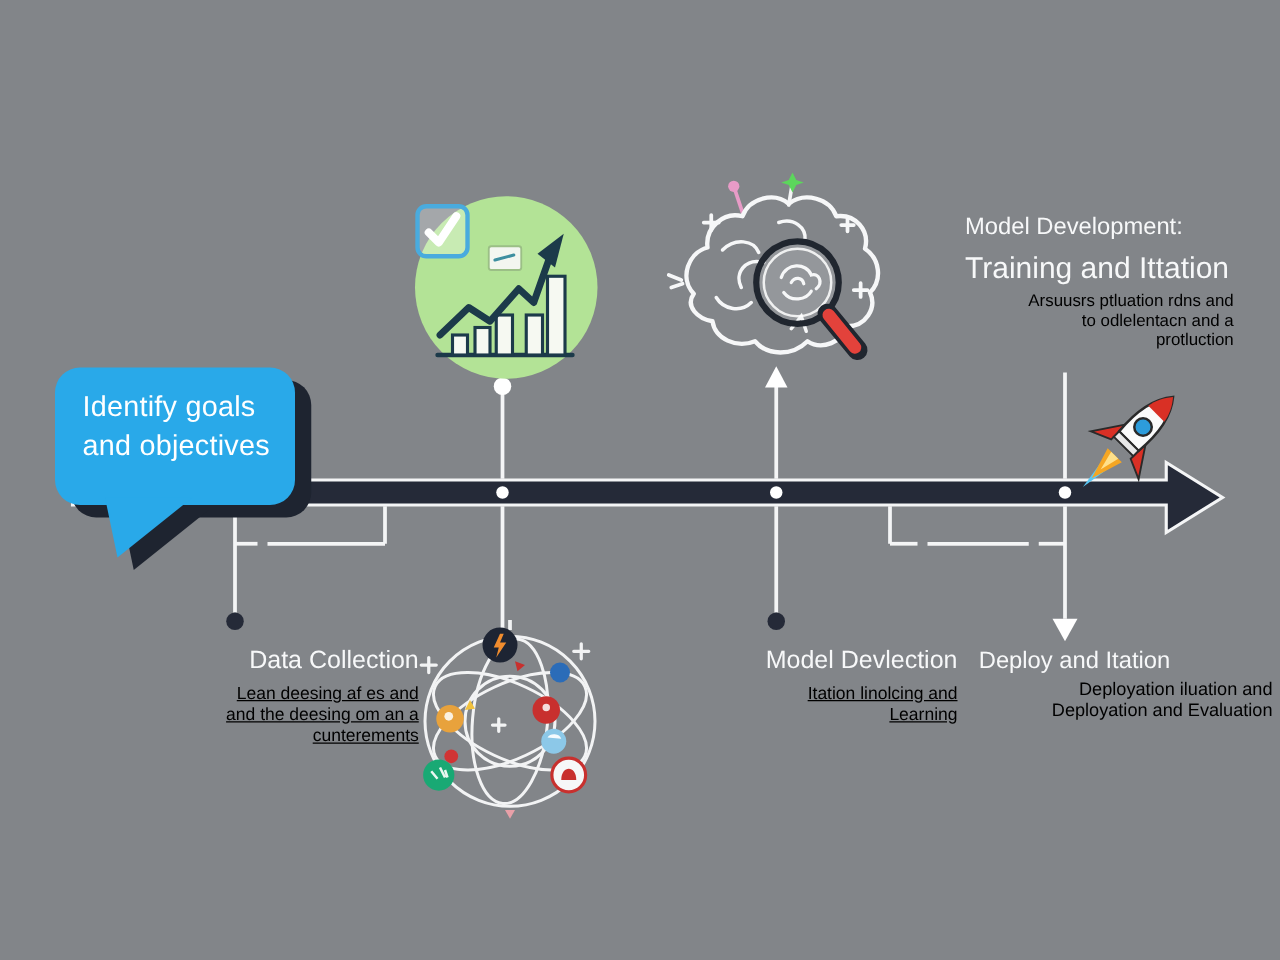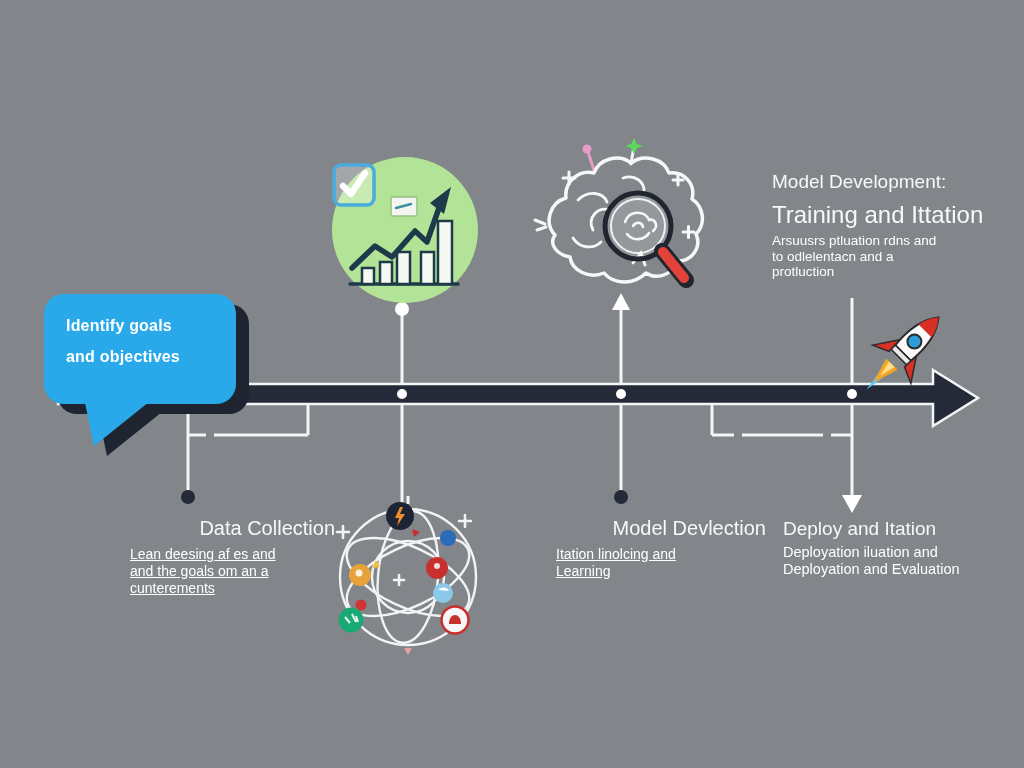--- a/index.html
+++ b/index.html
@@ -6,26 +6,26 @@
   .stage{
     position:relative;width:1024px;height:768px;overflow:hidden;
     background:#828589;
     font-family:"Liberation Sans", sans-serif;
   }
   .abs{position:absolute;}
   svg{display:block;}
   
   .bubble-text{
     left:66px;top:310px;width:170px;z-index:6;
-    color:#ffffff;font-weight:bold;font-size:16px;line-height:31px;
+    color:#ffffff;font-weight:normal;font-size:23px;line-height:31px;
     letter-spacing:.2px;
   }
   
   .block-title{color:#f7f8f9;font-weight:normal;}
-  .block-desc{color:#ffffff;}
+  .block-desc{color:#000000;text-align:right;}
   .tb-modeldev{left:772px;top:171px;width:215px;z-index:5;}
   .tb-modeldev .t1{font-size:19px;margin:0 0 8px 0;}
   .tb-modeldev .t2{font-size:24px;margin:0 0 4px 0;}
   .tb-modeldev .block-desc{font-size:13.5px;line-height:15.5px;}
   .tb-datacol{left:130px;top:517px;width:205px;z-index:5;}
   .tb-modelsel{left:532px;top:517px;width:210px;z-index:5;margin-left:24px;}
   .tb-deploy{left:783px;top:518px;width:235px;z-index:5;}
   .tb-datacol .t1,.tb-modelsel .t1{font-size:20px;margin:0 0 6px 0;text-align:right;}
   .tb-deploy .t1{font-size:19px;margin:0 0 4px 0;}
   .tb-datacol .block-desc,.tb-modelsel .block-desc{font-size:14px;line-height:17px;text-decoration:underline;}
@@ -214,21 +214,21 @@
       <div>Arsuusrs ptluation rdns and</div>
       <div>to odlelentacn and a</div>
       <div>protluction</div>
     </div>
   </div>
 
   <div class="abs tb-datacol">
     <p class="block-title t1">Data Collection</p>
     <div class="block-desc">
       <div>Lean deesing af es and</div>
-      <div>and the goals om an a</div>
+      <div>and the deesing om an a</div>
       <div>cunterements</div>
     </div>
   </div>
 
   <div class="abs tb-modelsel">
     <p class="block-title t1">Model Devlection</p>
     <div class="block-desc">
       <div>Itation linolcing and</div>
       <div>Learning</div>
     </div>

